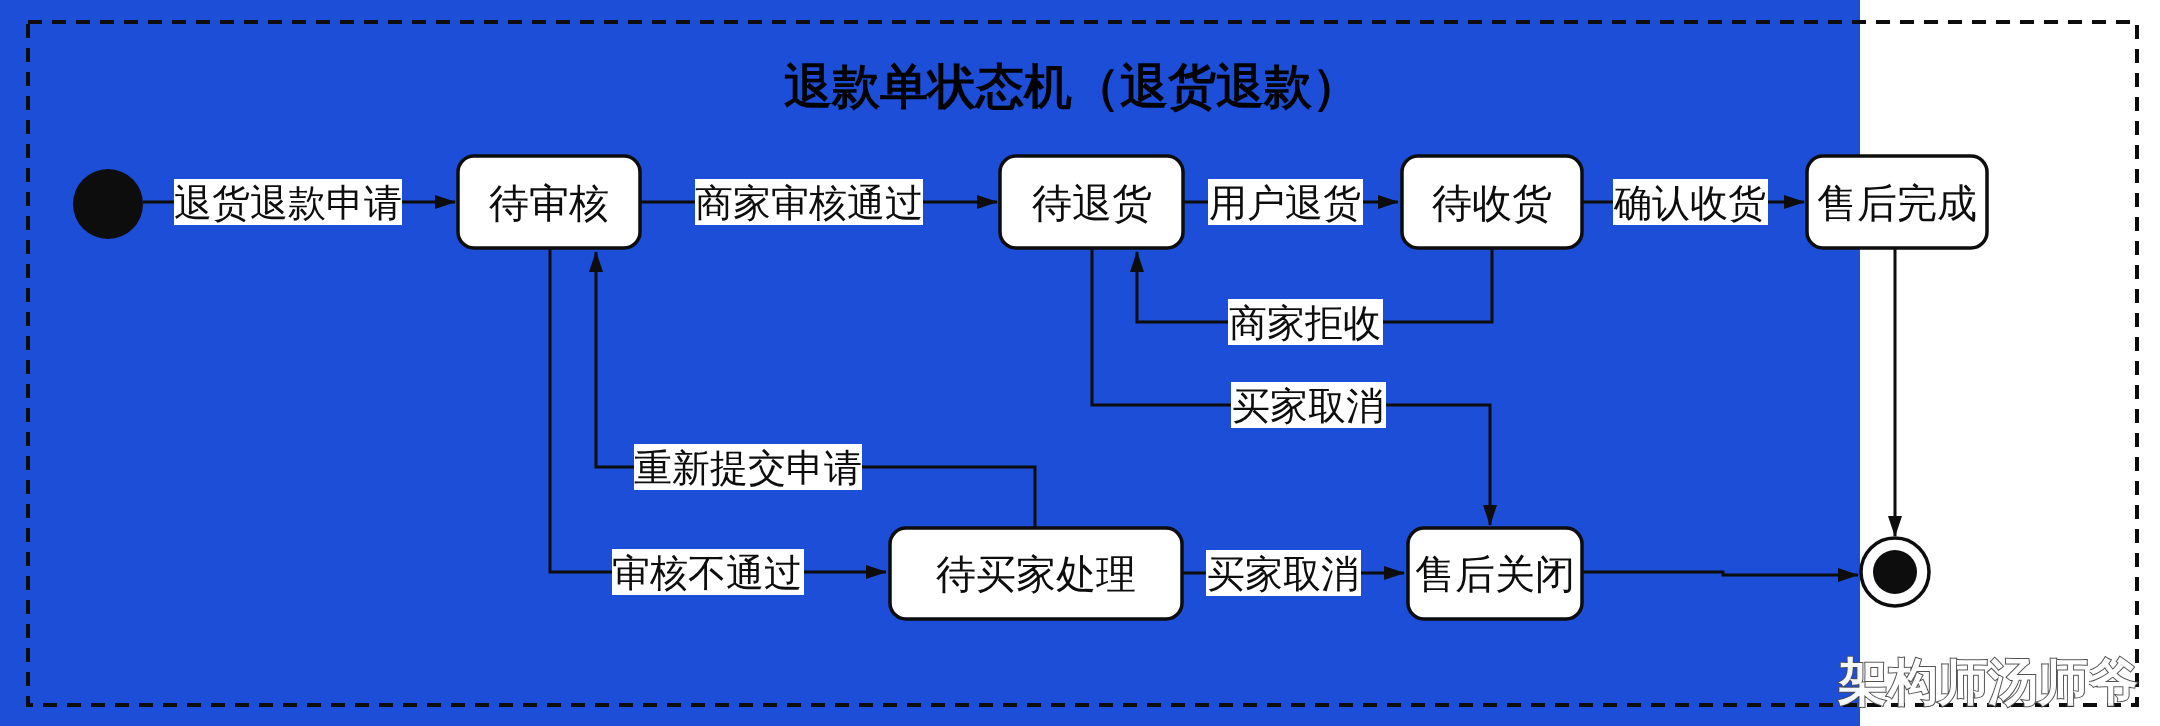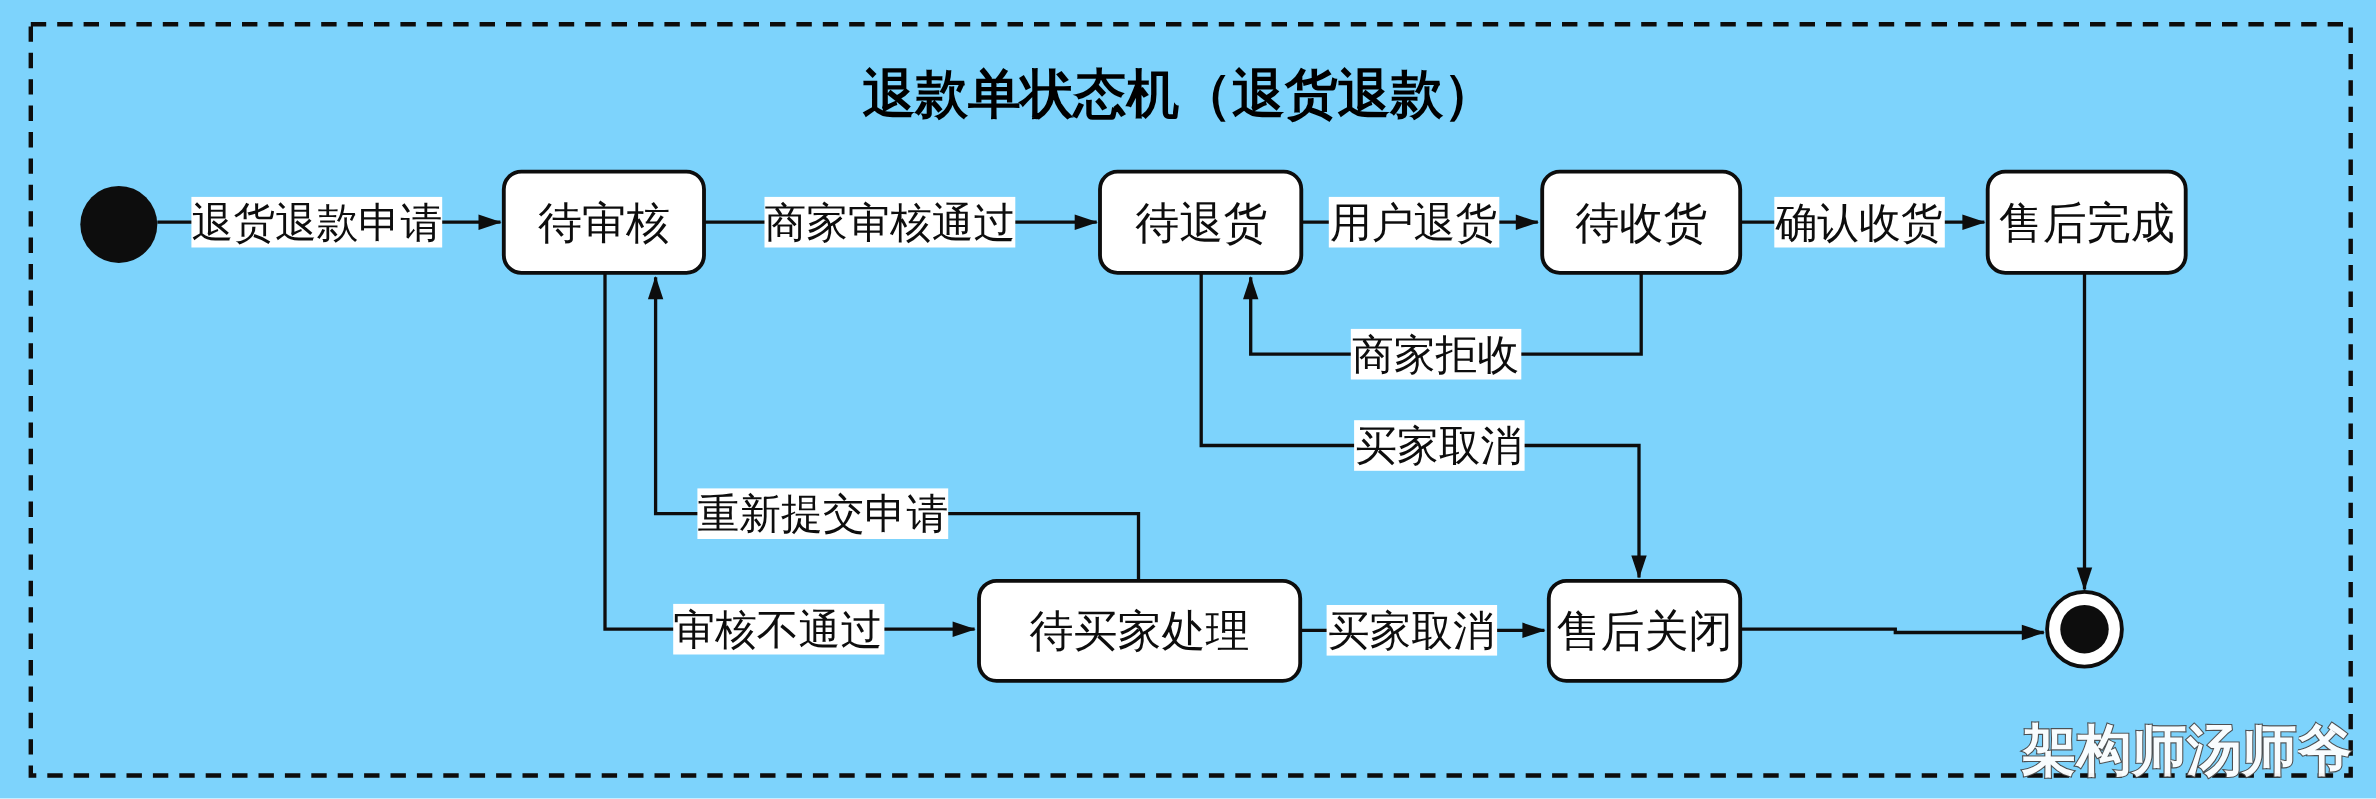--- a/index.html
+++ b/index.html
@@ -2,23 +2,23 @@
 <html><head>
 <meta charset="utf-8">
 <style>
   html, body {
     margin: 0;
     padding: 0;
     background: #ffffff;
   }
   .canvas {
     position: relative;
-    width: 2160px;
+    width: 1860px;
     height: 726px;
-    background: #7dd3fc;
+    background: #1d4ed8;
     font-family: "Liberation Sans", sans-serif;
   }
   svg { display: block; }
 
   .edge {
     fill: none;
     stroke: #0d0d0d;
     stroke-width: 3;
   }
   .state-box {

